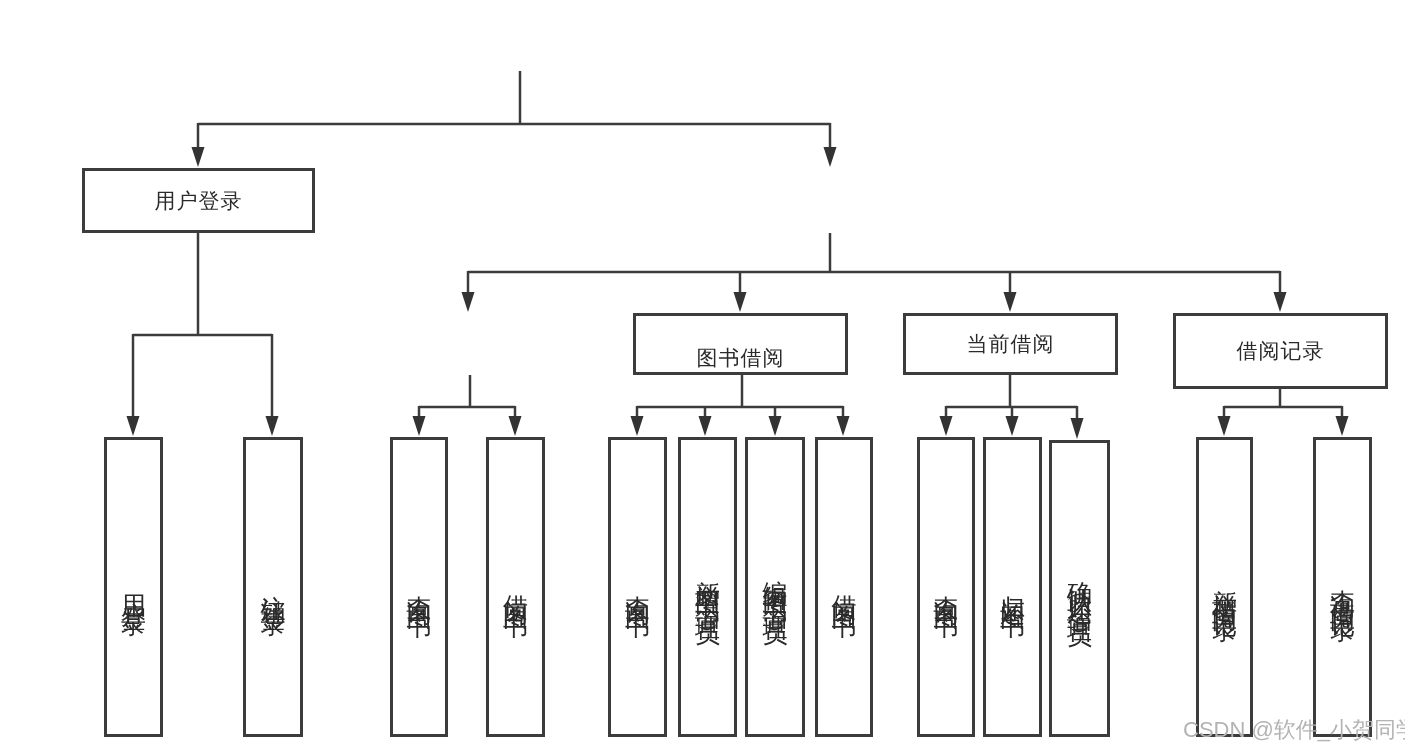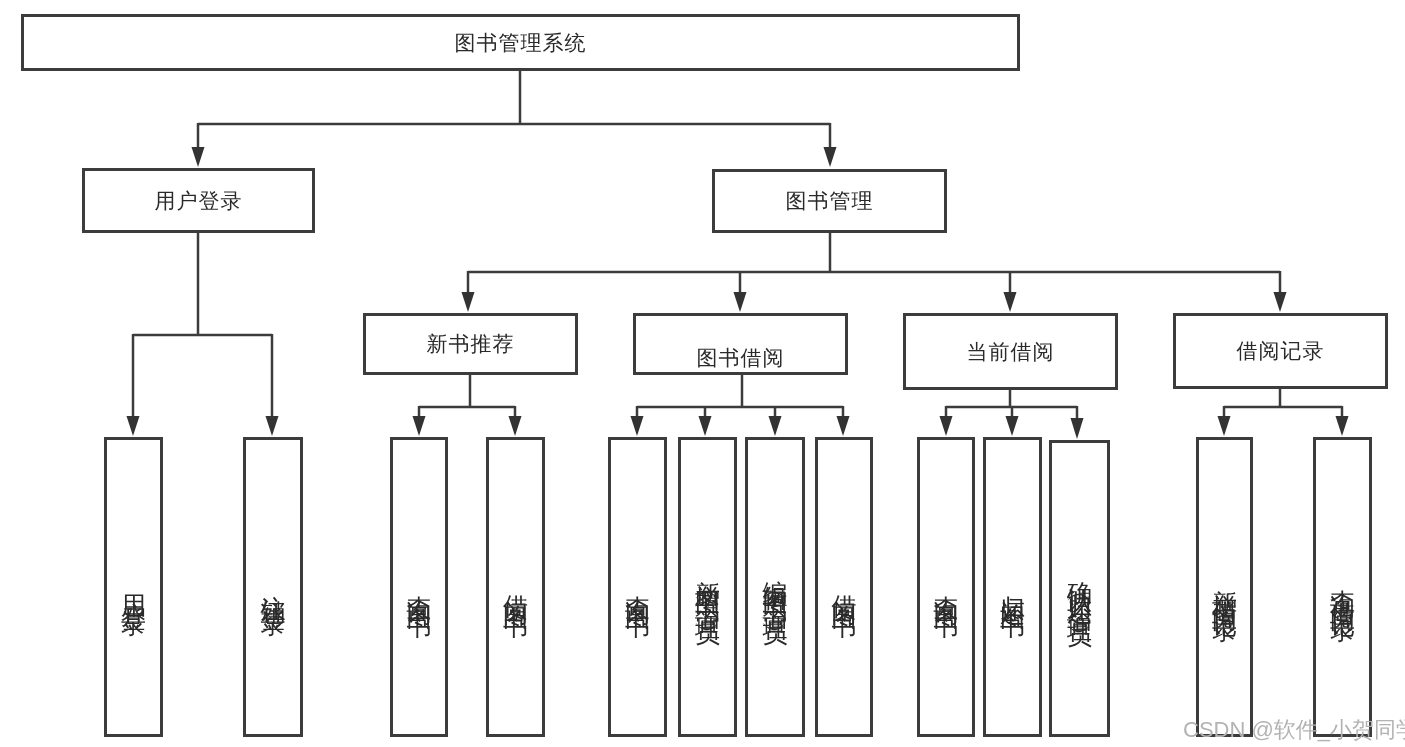--- a/index.html
+++ b/index.html
@@ -120,38 +120,29 @@
     <polygon points="1070.5,418 1083.5,418 1077,439"></polygon>
 
     <line x1="1280" y1="375" x2="1280" y2="407"></line>
     <line x1="1224" y1="407" x2="1342" y2="407"></line>
     <line x1="1224" y1="406" x2="1224" y2="418"></line>
     <line x1="1342" y1="406" x2="1342" y2="418"></line>
     <polygon points="1217.5,416 1230.5,416 1224,436"></polygon>
     <polygon points="1335.5,416 1348.5,416 1342,436"></polygon>
   </svg>
 
-  <div class="box" style="left:21px;top:14px;width:999px;height:57px;">
-    <span class="hlabel">图书管理系统</span>
-  </div>
 
   <div class="box" style="left:82px;top:168px;width:233px;height:65px;">
     <span class="hlabel">用户登录</span>
   </div>
-  <div class="box" style="left:712px;top:169px;width:235px;height:64px;">
-    <span class="hlabel">图书管理</span>
-  </div>
 
-  <div class="box" style="left:363px;top:313px;width:215px;height:62px;">
-    <span class="hlabel">新书推荐</span>
-  </div>
   <div class="box" style="left:633px;top:313px;width:215px;height:62px;align-items:flex-end;">
     <span class="hlabel">图书借阅</span>
   </div>
-  <div class="box" style="left:903px;top:313px;width:215px;height:77px;">
+  <div class="box" style="left:903px;top:313px;width:215px;height:62px;">
     <span class="hlabel">当前借阅</span>
   </div>
   <div class="box" style="left:1173px;top:313px;width:215px;height:76px;">
     <span class="hlabel">借阅记录</span>
   </div>
 
   <div class="box leaf" style="left:104px;top:437px;width:59px;height:300px;">
     <span class="vtext">用户登录</span>
   </div>
   <div class="box leaf" style="left:243px;top:437px;width:60px;height:300px;">

